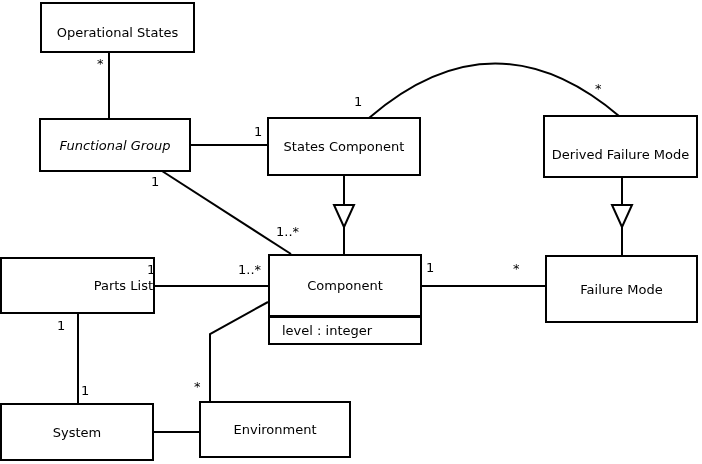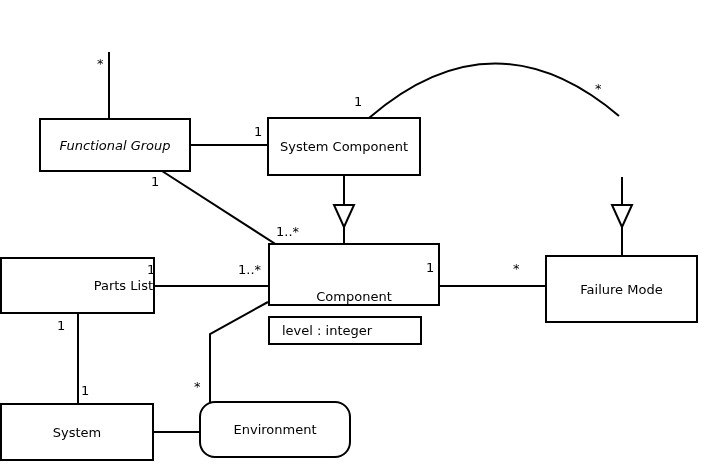--- a/index.html
+++ b/index.html
@@ -60,50 +60,56 @@
     <line x1="622" y1="177" x2="622" y2="206"></line>
     <polygon points="612,205 632,205 622,227" fill="#ffffff"></polygon>
     <line x1="622" y1="227" x2="622" y2="256"></line>
     <line x1="154" y1="286" x2="269" y2="286"></line>
     <line x1="421" y1="286" x2="546" y2="286"></line>
     <line x1="78" y1="313" x2="78" y2="404"></line>
     <line x1="153" y1="432" x2="200" y2="432"></line>
     <path d="M210,402 L210,334 L268,302"></path>
   </svg>
 
+  <div class="uml-class pad-sm" style="left:40px; top:2px; width:155px; height:51px;">
+    <span>Operational States</span>
+  </div>
 
   <div class="uml-class" style="left:39px; top:118px; width:152px; height:54px;font-style:italic;">
     <span>Functional Group</span>
   </div>
 
   <div class="uml-class" style="left:267px; top:117px; width:154px; height:59px;">
-    <span>System Component</span>
+    <span>States Component</span>
   </div>
 
+  <div class="uml-class pad-lg" style="left:543px; top:115px; width:155px; height:63px;">
+    <span>Derived Failure Mode</span>
+  </div>
 
   <div class="uml-class" style="left:0px; top:257px; width:155px; height:57px;justify-content:flex-end;">
     <span>Parts List</span>
   </div>
 
-  <div class="uml-class" style="left:268px; top:243px; width:172px; height:63px;align-items:flex-end;">
+  <div class="uml-class" style="left:268px; top:254px; width:154px; height:63px;">
     <span>Component</span>
   </div>
   <div class="uml-attr" style="left:268px; top:316px; width:154px; height:29px;text-align:center;">
     <span>level : integer</span>
   </div>
 
   <div class="uml-class" style="left:545px; top:255px; width:153px; height:68px;">
     <span>Failure Mode</span>
   </div>
 
   <div class="uml-class" style="left:0px; top:403px; width:154px; height:58px;">
     <span>System</span>
   </div>
 
-  <div class="uml-class" style="left:199px; top:401px; width:152px; height:57px;border-radius:16px;">
+  <div class="uml-class" style="left:199px; top:401px; width:152px; height:57px;">
     <span>Environment</span>
   </div>
 
   <div class="mult" style="left:97px; top:57px;">*</div>
   <div class="mult" style="left:254px; top:125px;">1</div>
   <div class="mult" style="left:151px; top:175px;">1</div>
   <div class="mult" style="left:276px; top:225px;">1..*</div>
   <div class="mult" style="left:354px; top:95px;">1</div>
   <div class="mult" style="left:595px; top:82px;">*</div>
   <div class="mult" style="left:147px; top:263px;">1</div>

